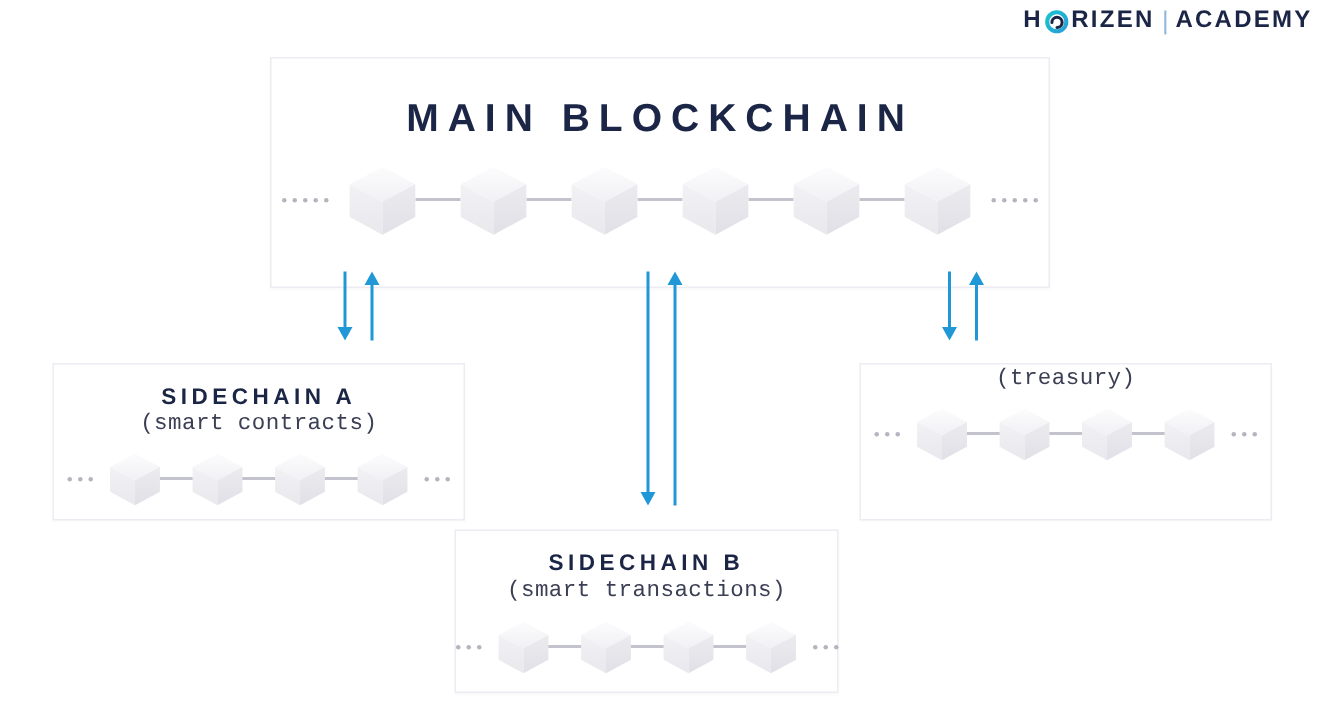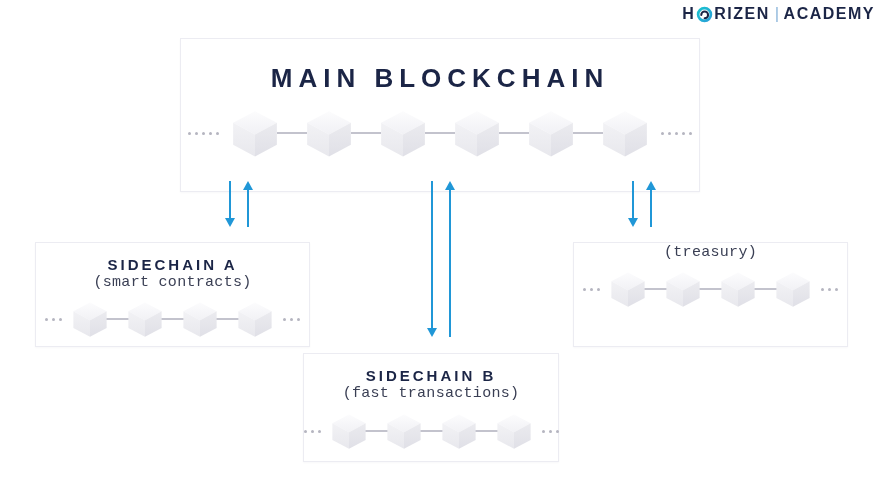--- a/index.html
+++ b/index.html
@@ -191,21 +191,21 @@
         <span class="dots">
           <i class="dot"></i>
           <i class="dot"></i>
           <i class="dot"></i>
         </span>
       </div>
   </div>
 
   <div class="box box-b">
     <h2 class="side-title">SIDECHAIN B</h2>
-    <p class="side-subtitle">(fast transactions)</p>
+    <p class="side-subtitle">(smart transactions)</p>
     <div class="chain chain-sm">
         <span class="dots">
           <i class="dot"></i>
           <i class="dot"></i>
           <i class="dot"></i>
         </span>
         <svg viewBox="0 0 64 64" class="cube">
           <use href="#cube-shape"></use>
         </svg>
         <span class="link"></span>

